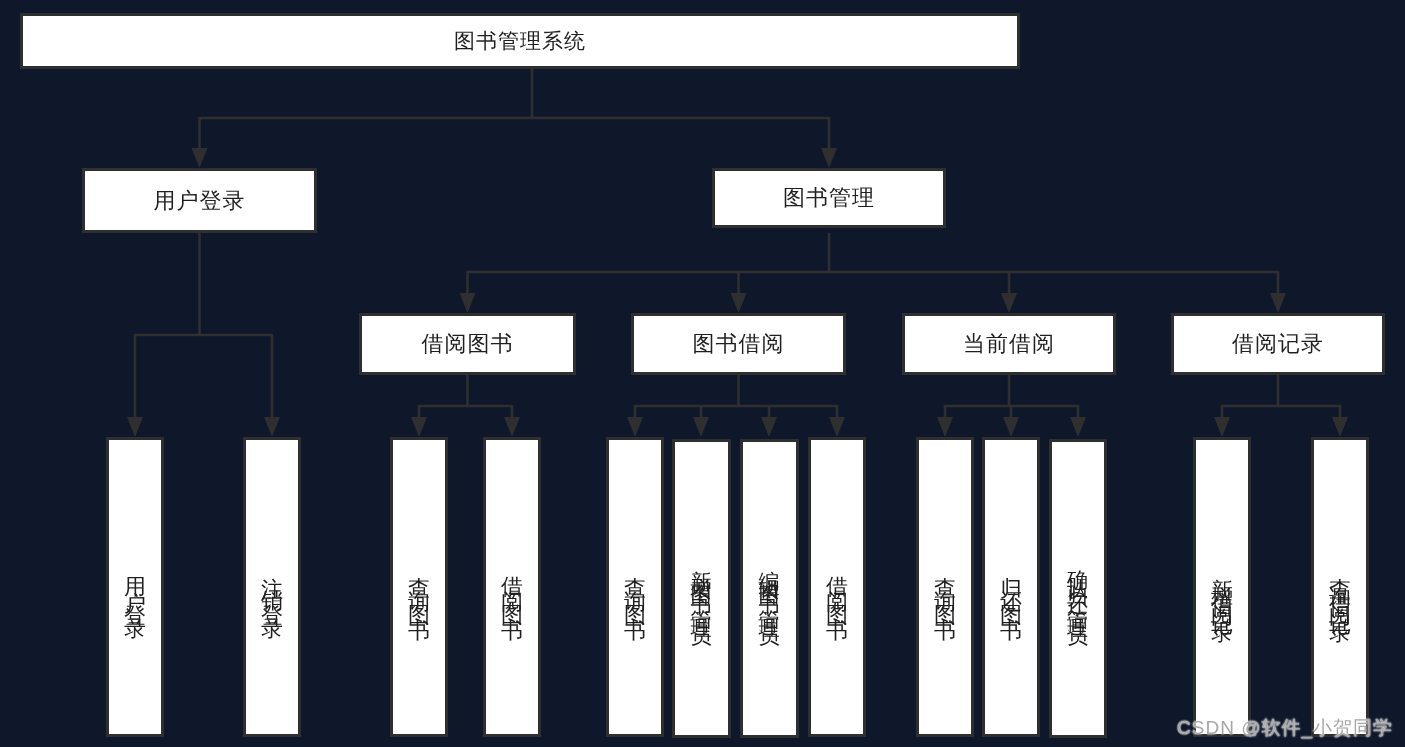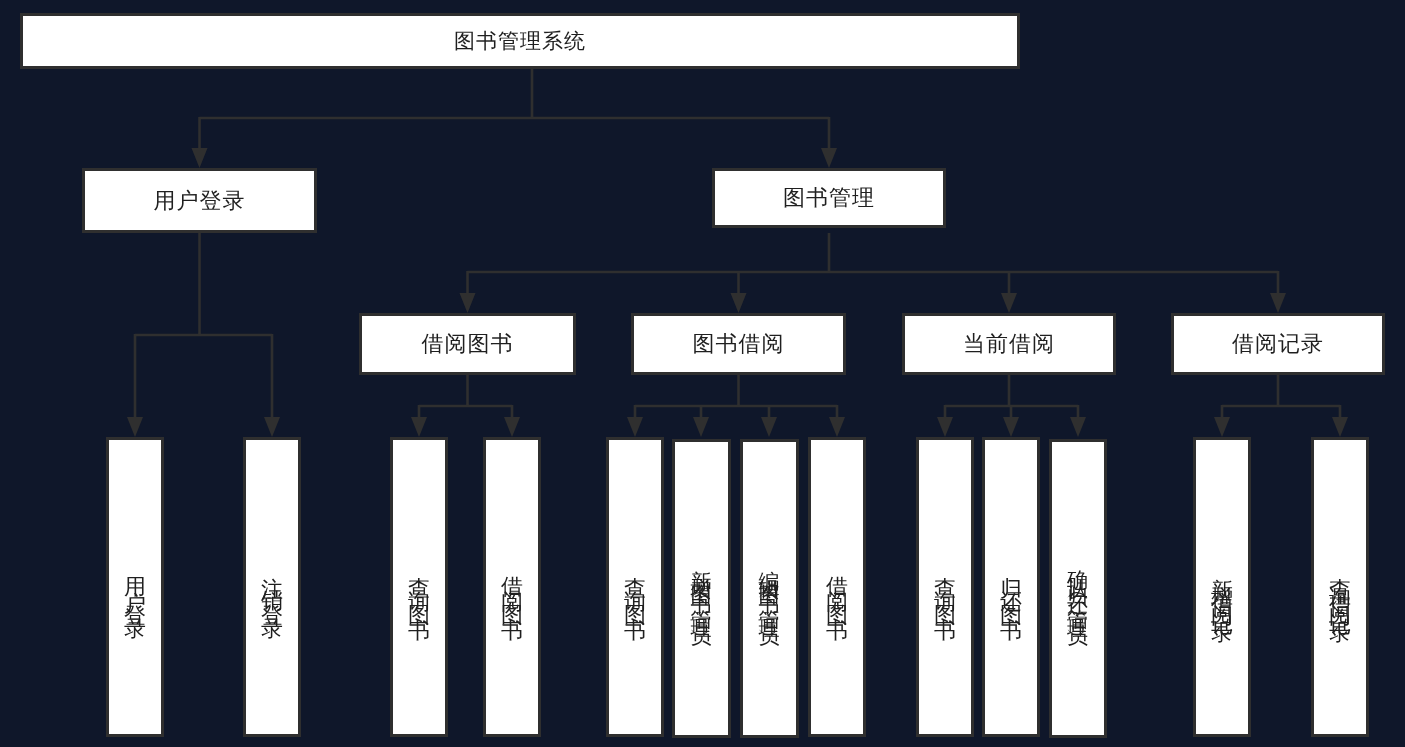--- a/index.html
+++ b/index.html
@@ -140,13 +140,14 @@
     <span class="vlabel tight">确认归还（管理员）</span>
   </div>
 
   <div class="box" style="left:1193px;top:437px;width:58px;height:300px;">
     <span class="vlabel mid">新增借阅记录</span>
   </div>
   <div class="box" style="left:1311px;top:437px;width:58px;height:300px;">
     <span class="vlabel mid">查询借阅记录</span>
   </div>
 
+  <div id="watermark">CSDN @软件_小贺同学</div>
 </div>
 
 </body></html>

